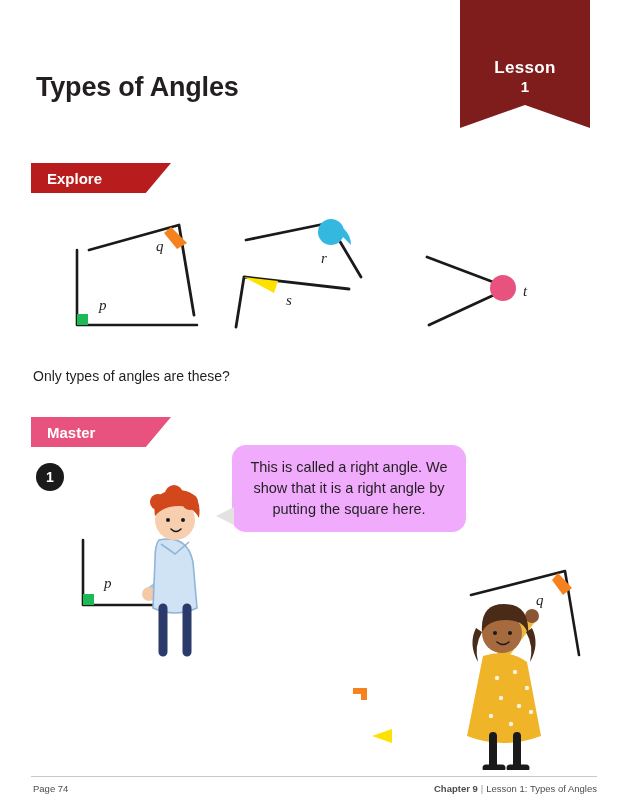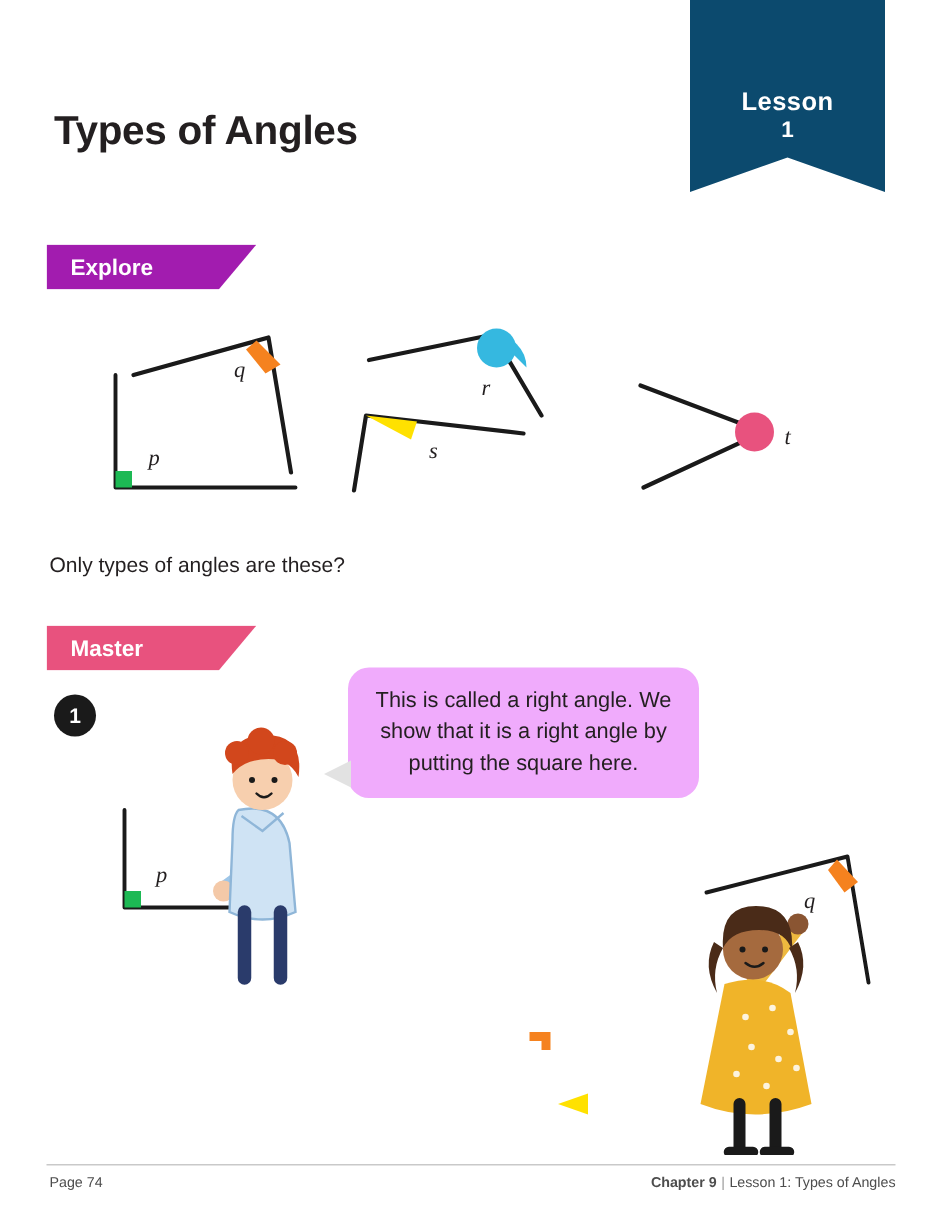--- a/index.html
+++ b/index.html
@@ -21,21 +21,21 @@
     height: 806px;
   }
 
   
   .lesson-banner {
     position: absolute;
     top: 0;
     left: 460px;
     width: 130px;
     height: 128px;
-    background: #0c4a6e;
+    background: #7f1d1d;
     clip-path: polygon(0 0, 100% 0, 100% 100%, 50% 82%, 0 100%);
     color: #ffffff;
     text-align: center;
     box-sizing: border-box;
     padding-top: 58px;
   }
   .lesson-banner .lesson-word {
     font-size: 17px;
     font-weight: bold;
     letter-spacing: 0.3px;
@@ -67,21 +67,21 @@
     align-items: center;
     color: #ffffff;
     font-size: 15px;
     font-weight: bold;
     clip-path: polygon(0 0, 100% 0, 82% 100%, 0 100%);
   }
   .tag-explore {
     top: 163px;
     left: 31px;
     width: 140px;
-    background: #a21caf;
+    background: #b91c1c;
   }
   .tag-master {
     top: 417px;
     left: 31px;
     width: 140px;
     background: #e8527e;
   }
 
   
   .explore-figs {

